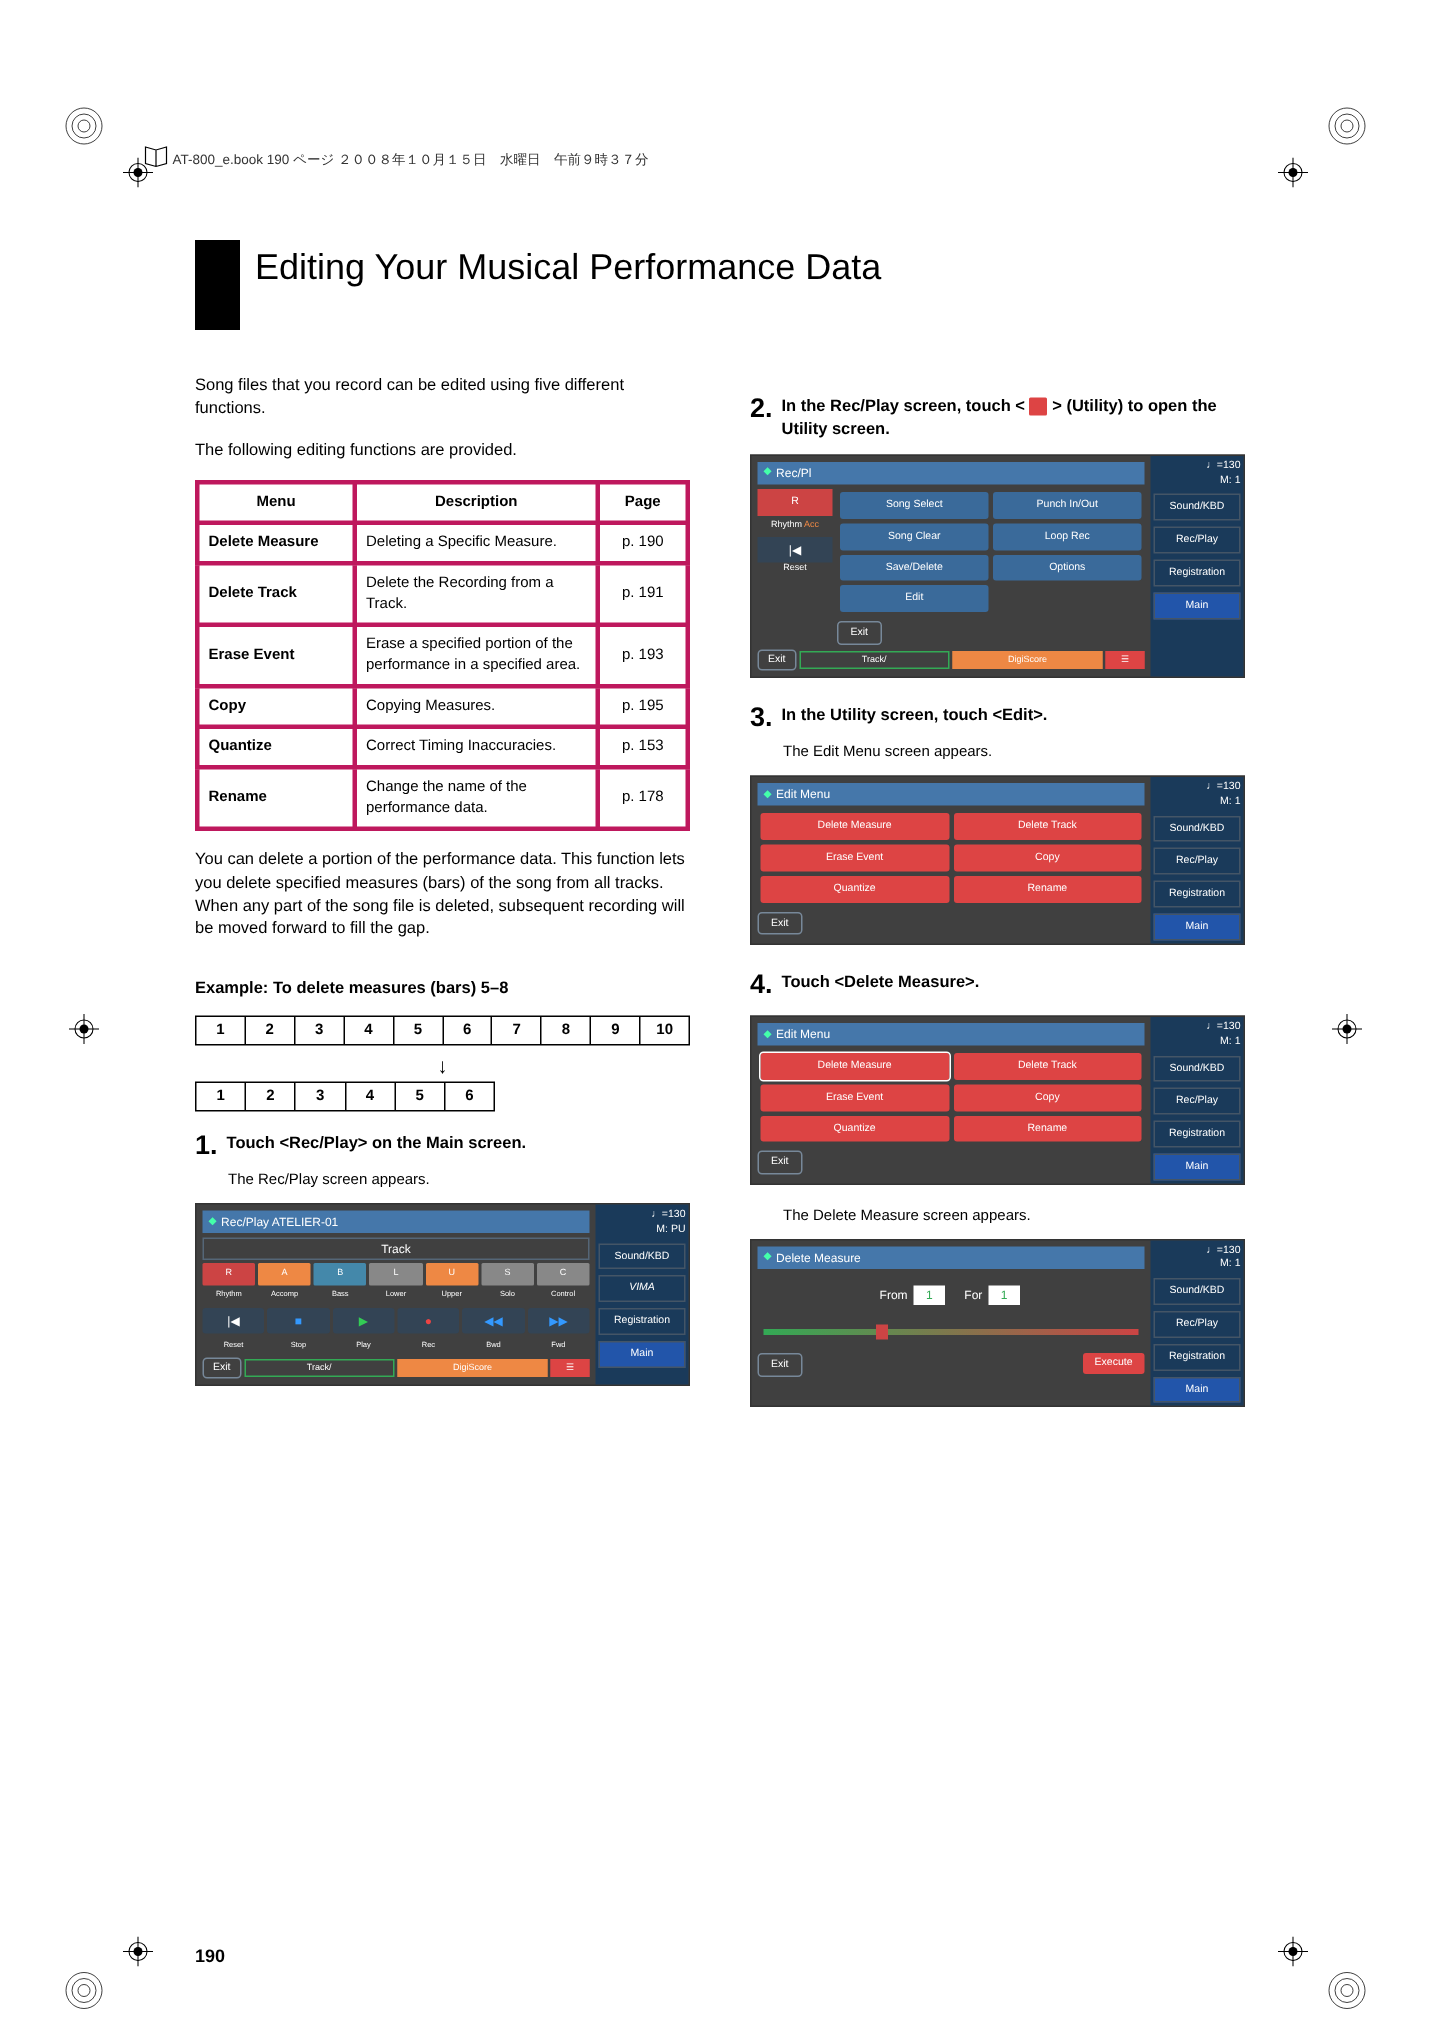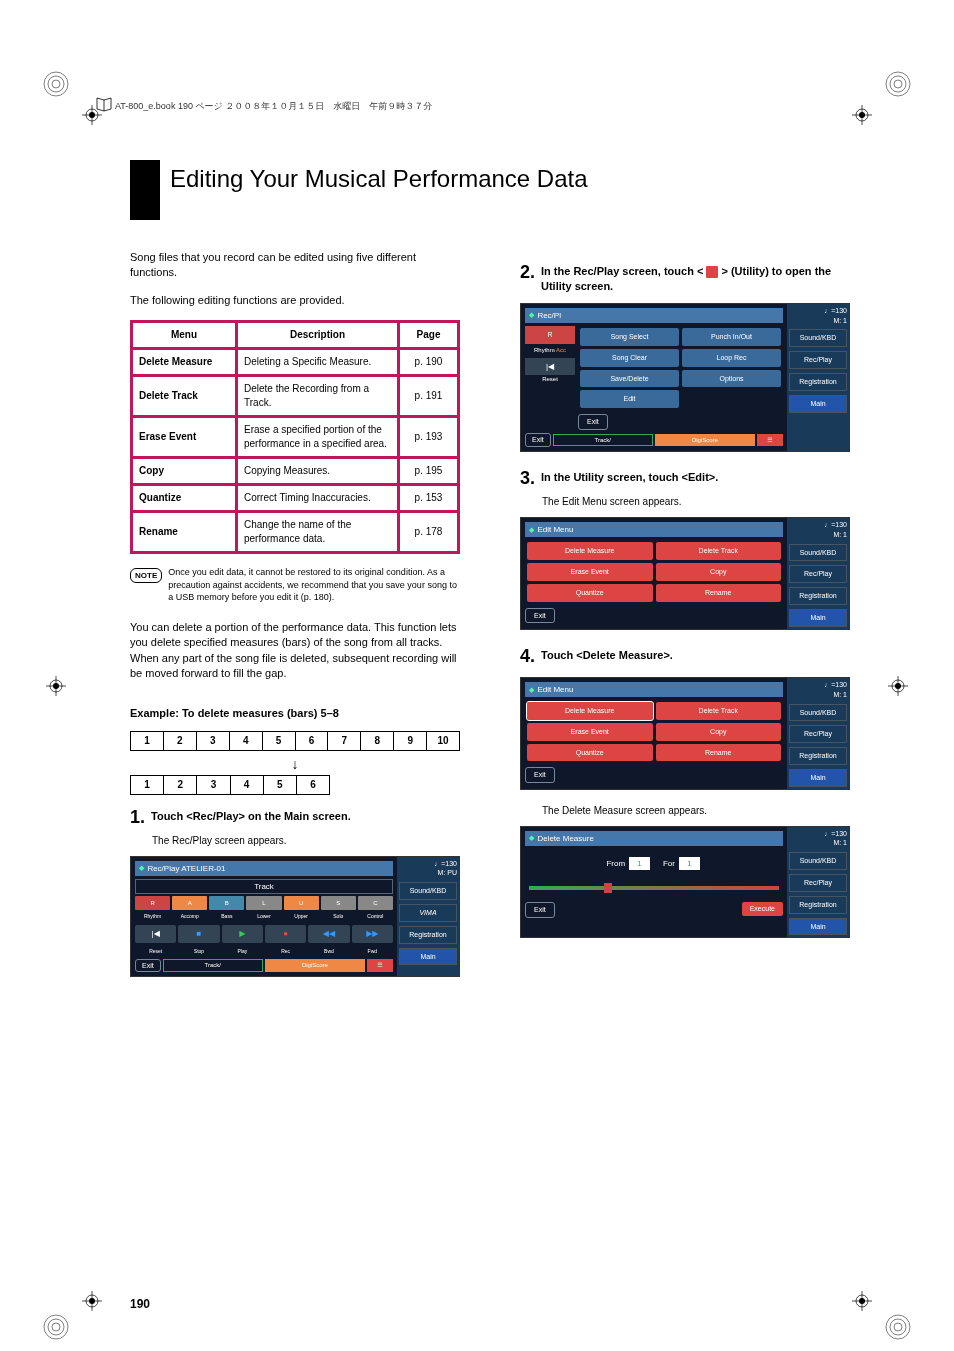--- a/index.html
+++ b/index.html
@@ -44,21 +44,21 @@
   font-size: 24px;
   font-weight: 300;
   font-family: "Trebuchet MS", sans-serif;
 }
 .content {
   position: absolute;
   top: 250px;
   left: 130px;
   width: 700px;
   display: flex;
-  gap: 60px;
+  gap: 40px;
 }
 .col {
   width: 330px;
   font-size: 11px;
   line-height: 1.4;
 }
 .intro-text { margin-bottom: 12px; }
 .table {
   border-collapse: collapse;
   width: 100%;
@@ -100,21 +100,21 @@
 .diagram-cells span { flex: 1; border-right: 1px solid #000; padding: 2px 0; font-weight: bold; font-size: 10px; }
 .diagram-cells span:last-child { border-right: none; }
 .diagram-cells.short { width: 60%; }
 .screenshot {
   width: 330px;
   margin: 8px 0 14px;
 }
 .device-screen {
   display: flex;
   border: 1px solid #333;
-  background: #0f172a;
+  background: #404040;
   font-size: 8px;
   color: #fff;
 }
 .ds-main { flex: 1; padding: 4px; }
 .ds-side { width: 62px; background: #1a3a5a; display: flex; flex-direction: column; }
 .ds-side-item { border: 1px solid #456; margin: 2px; padding: 3px 2px; text-align: center; font-size: 7px; }
 .ds-side-item.main { background: #2255aa; }
 .ds-title-bar { background: #4577aa; padding: 2px 4px; margin-bottom: 3px; font-size: 8px; display: flex; align-items: center; gap: 3px; }
 .ds-title-bar::before { content: "◆"; font-size: 7px; color: #4fa; }
 .ds-menu-grid { display: grid; grid-template-columns: 1fr 1fr; gap: 3px; padding: 2px; }
@@ -261,24 +261,20 @@
               <td class="page-col">p. 153</td>
             </tr>
         <tr>
               <td class="menu-col">Rename</td>
               <td>Change the name of the performance data.</td>
               <td class="page-col">p. 178</td>
             </tr>
       </tbody>
         </table>
 
-      <div class="note-row">
-        <span class="note-label">NOTE</span>
-        <span>Once you edit data, it cannot be restored to its original condition. As a precaution against accidents, we recommend that you save your song to a USB memory before you edit it (p. 180).</span>
-      </div>
 
       <div>You can delete a portion of the performance data. This function lets you delete specified measures (bars) of the song from all tracks. When any part of the song file is deleted, subsequent recording will be moved forward to fill the gap.</div>
       <div style="font-weight:bold;margin-top:24px">Example: To delete measures (bars) 5–8</div>
 
       <div class="diagram" style="border:none;padding:0;">
         <div class="diagram-cells">
           <span>1</span>
             <span>2</span>
             <span>3</span>
             <span>4</span>

